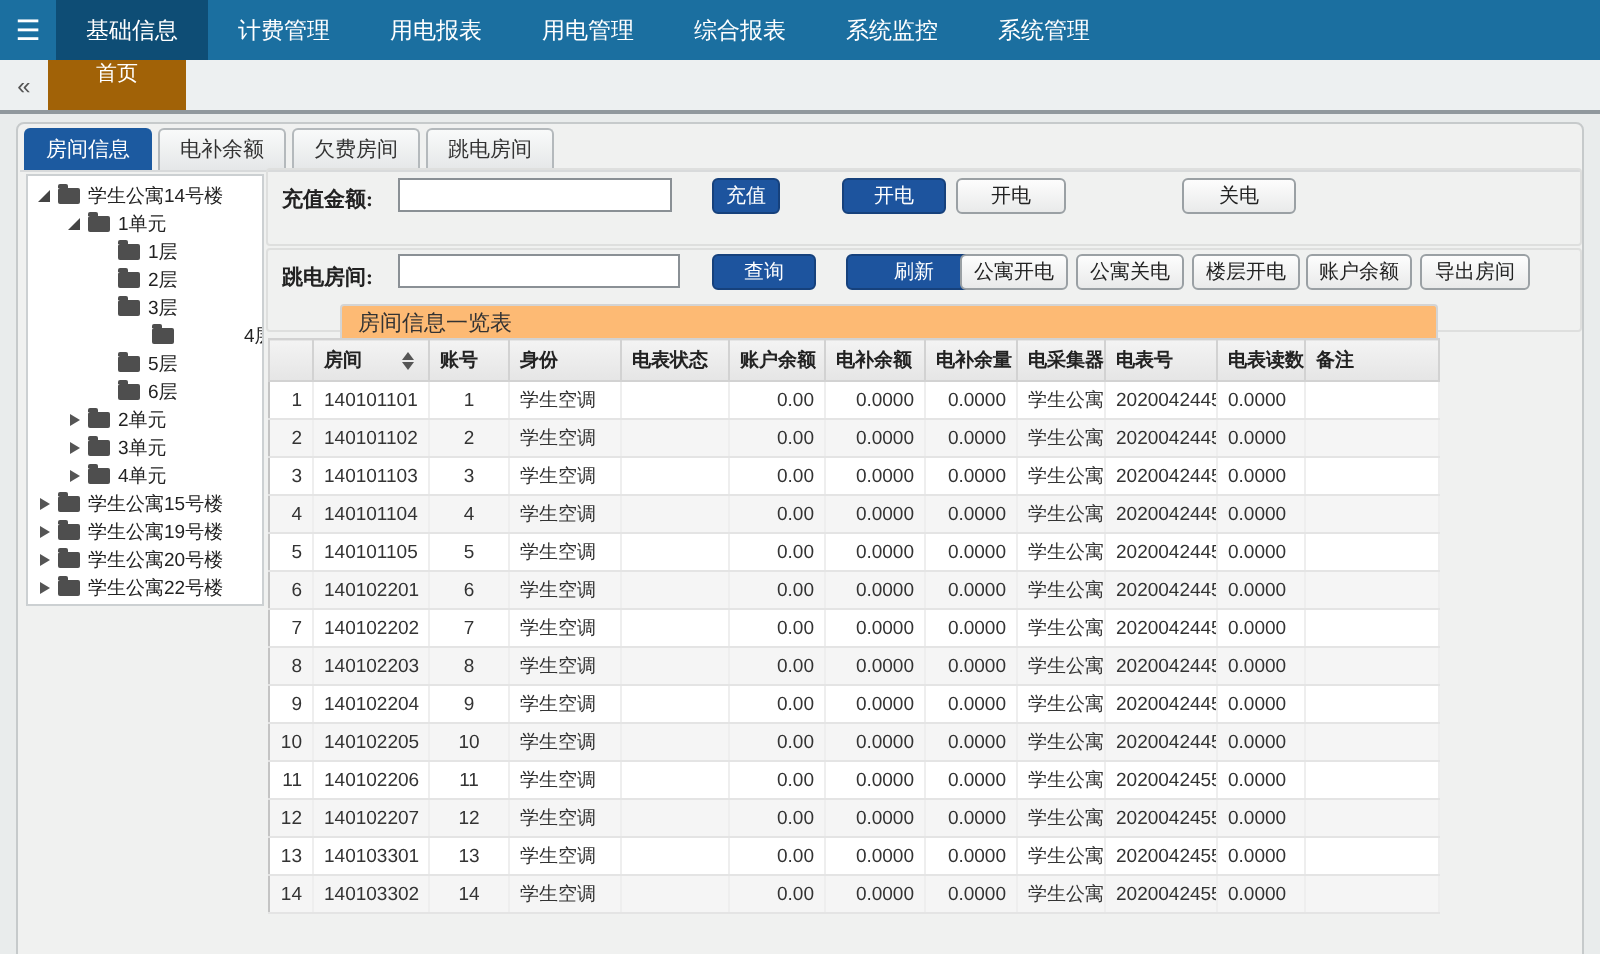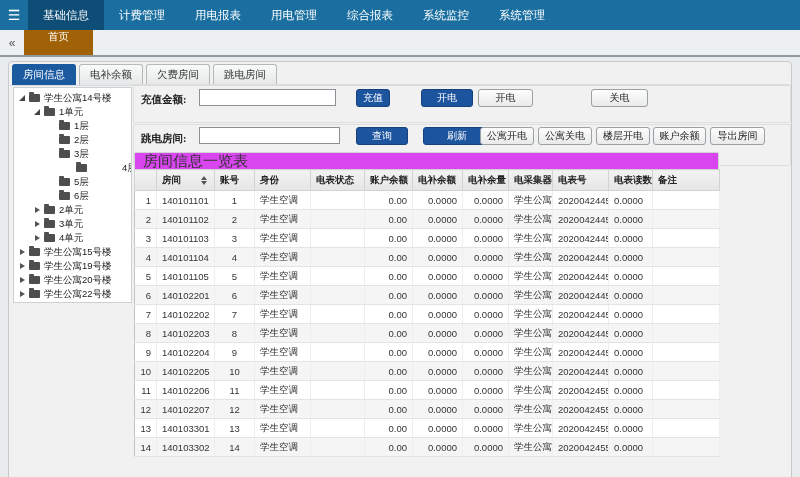--- a/index.html
+++ b/index.html
@@ -38,21 +38,21 @@
   
   .frame { position:absolute; border:1px solid #dedfde; border-radius:2px; }
   .lbl { position:absolute; font-size:10.5px; font-weight:bold; color:#222;font-family:Liberation Serif, serif; }
   .tbox { position:absolute; border:1px solid #8a9095; background:#fff; font-size:10px; padding:0 4px; font-family:"Liberation Sans",sans-serif; }
   .btn { position:absolute; height:18px; font-size:10px; display:flex; align-items:center; justify-content:center; border-radius:3px; cursor:pointer; white-space:nowrap; }
   .btn.primary { background:#1d549e; color:#fff; border:1px solid #16417c; }
   .btn.plain { background:linear-gradient(#fdfdfd,#e9eaea); border:1px solid #9aa0a4; color:#222; }
 
   
   .gridbox { position:absolute; left:125px; top:90px; width:585px; }
-  .grid-title { height:17px; background:#d946ef; border:1px solid #d4d4d4; border-bottom:none; border-radius:2px 2px 0 0; font-size:15px; color:#333; display:flex; align-items:center; padding-left:8px; }
+  .grid-title { height:17px; background:#fdba74; border:1px solid #d4d4d4; border-bottom:none; border-radius:2px 2px 0 0; font-size:11px; color:#333; display:flex; align-items:center; padding-left:8px;margin-left:36px; }
   table { border-collapse:collapse; table-layout:fixed; width:585px; background:#fff; border:1px solid #c4c4c4; }
   th { height:21px; background:linear-gradient(#f3f3f3,#e5e5e5); border:1px solid #d2d2d2; font-weight:bold; font-size:9.5px; color:#222; text-align:left; padding:0 5px; white-space:nowrap; overflow:hidden; }
   td { height:19px; border-right:1px solid #eeeeee; border-bottom:1px solid #e4e4e4; font-size:9.5px; color:#333; padding:0 5px; white-space:nowrap; overflow:hidden; }
   tbody tr:nth-child(even) { background:#f5f5f5; }
   .c0,.c5,.c6,.c7 { text-align:right; }
   .c2 { text-align:center; }
   .th-room { display:flex; align-items:center; justify-content:space-between; }
   .sort { display:inline-flex; flex-direction:column; align-items:center; gap:1px; margin-right:2px; }
   .s-up { width:0; height:0; border-left:3px solid transparent; border-right:3px solid transparent; border-bottom:4px solid #555; }
   .s-dn { width:0; height:0; border-left:3px solid transparent; border-right:3px solid transparent; border-top:4px solid #555; }

